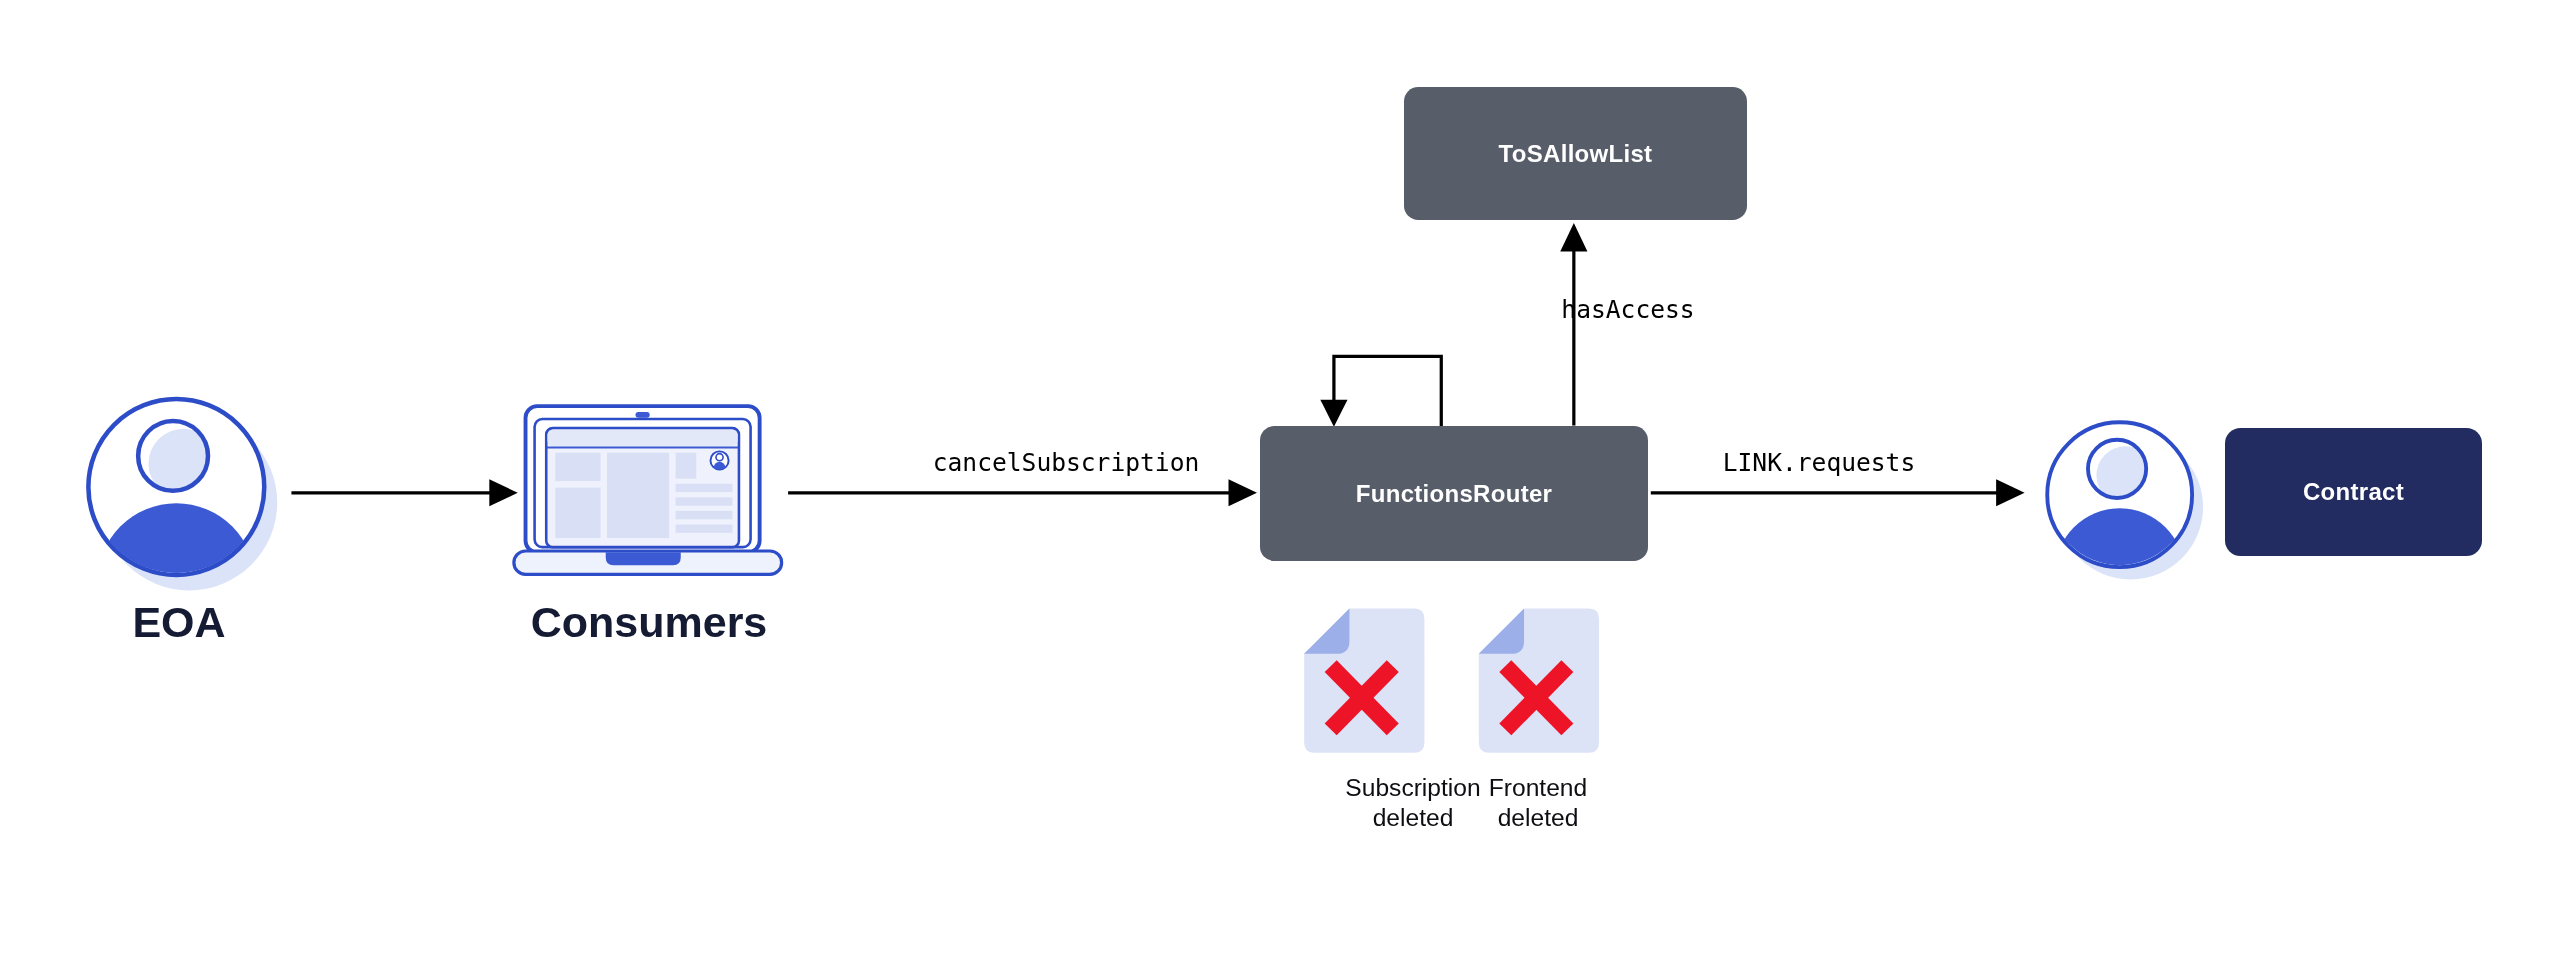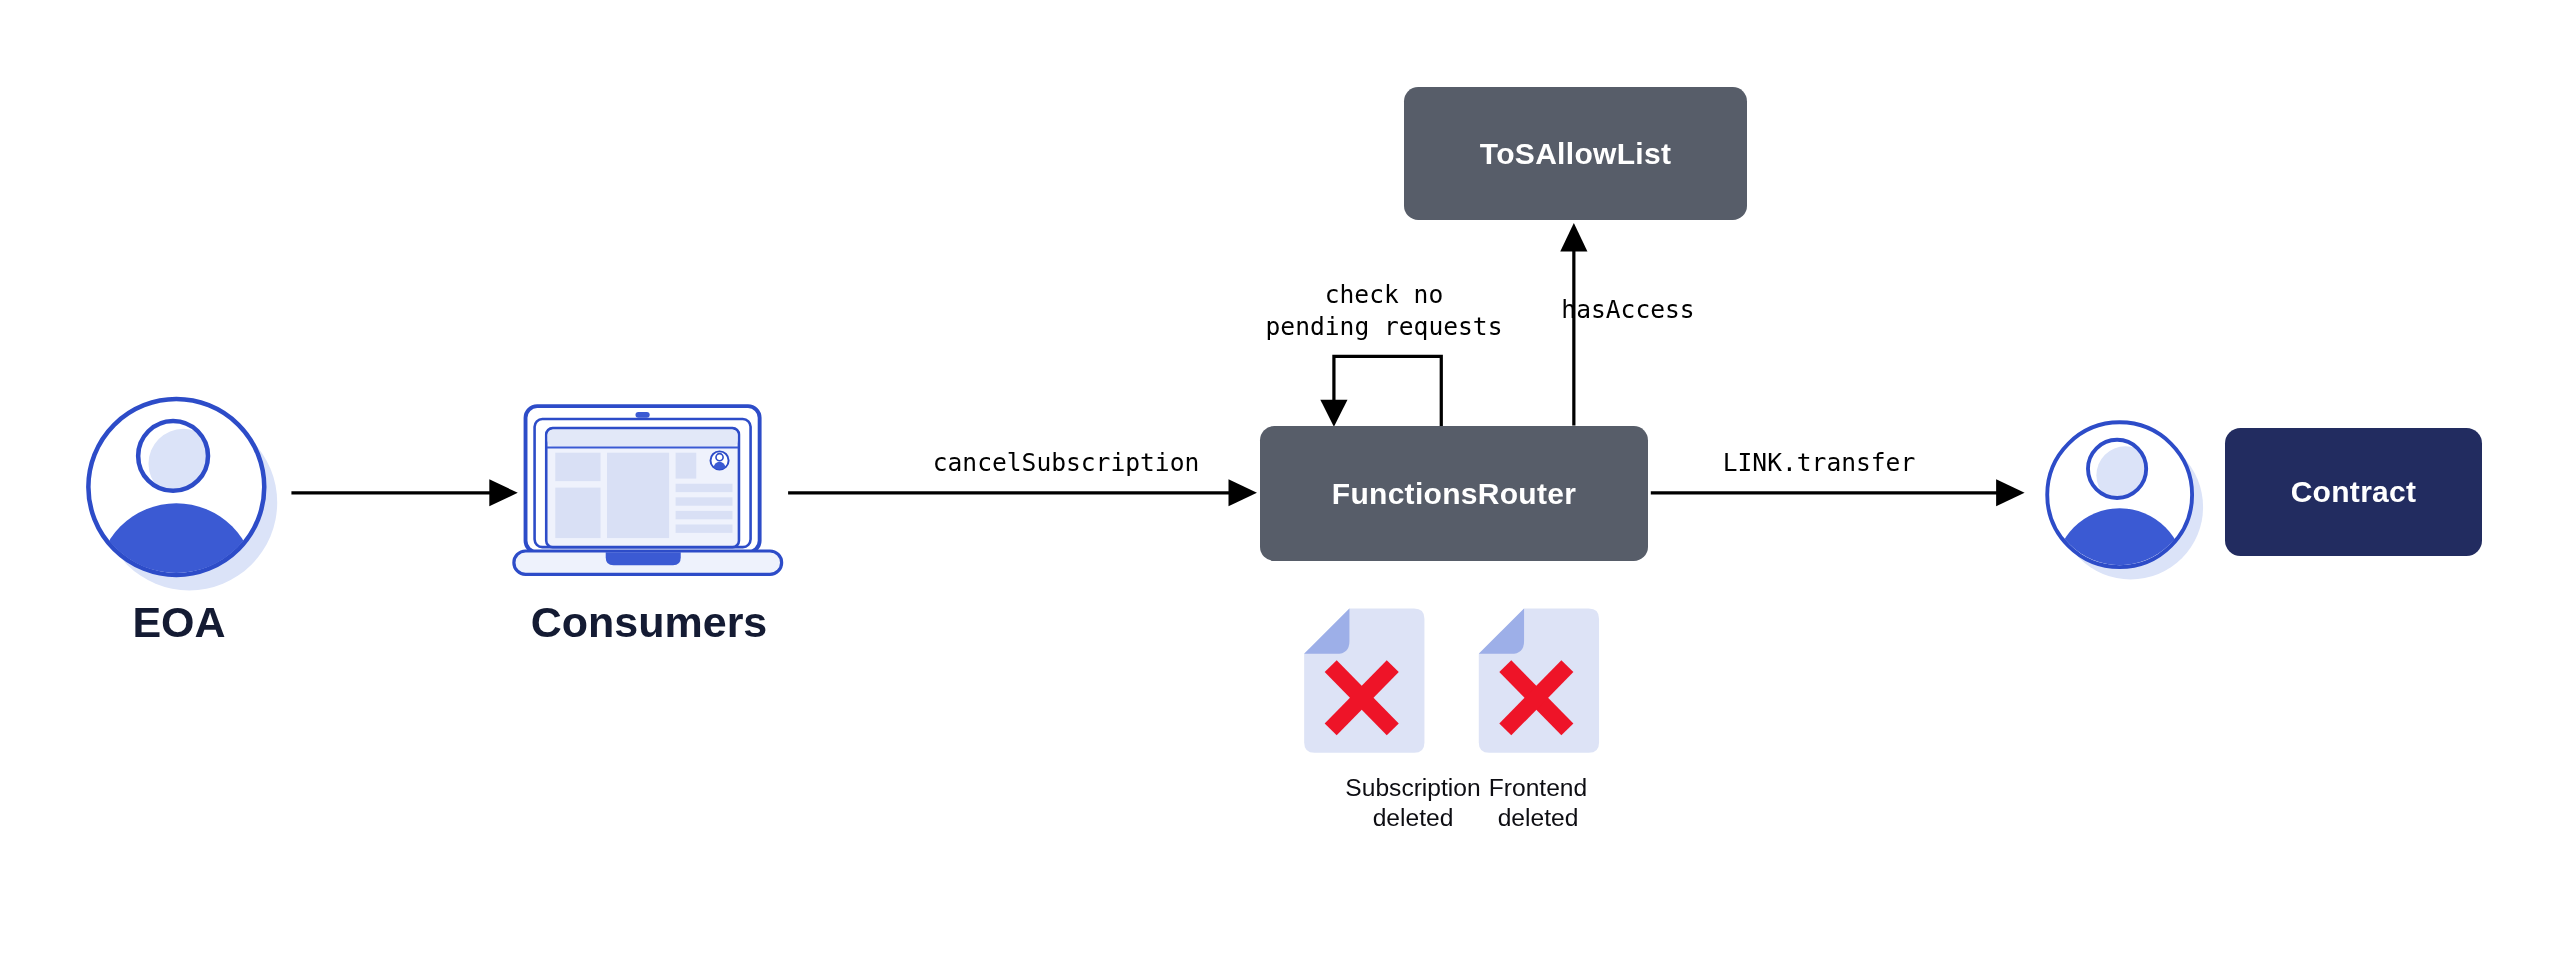--- a/index.html
+++ b/index.html
@@ -24,21 +24,21 @@
   .center-anchor { transform: translate(-50%, -50%); }
 
   
   .node-box {
     position: absolute;
     display: flex;
     align-items: center;
     justify-content: center;
     color: #ffffff;
     font-weight: 700;
-    font-size: 30px;
+    font-size: 24px;
     letter-spacing: 0.3px;
   }
   .box-slate { background: #575d69; border-radius: 14.2px; }
   .box-navy  { background: #222c60; border-radius: 15.5px; }
 
   #functions-router-box { left: 1260px; top: 426px; width: 388px; height: 135px; }
   #tos-allow-list-box   { left: 1404px; top: 87px; width: 343px; height: 133px; }
   #contract-box         { left: 2225px; top: 428px; width: 257px; height: 128px; }
 
   
@@ -203,28 +203,24 @@
   <div id="functions-router-box" class="node-box box-slate">
     <span>FunctionsRouter</span>
   </div>
 
   <div id="eoa-label" class="icon-label center-anchor">EOA</div>
 
   <div id="frontend-label" class="icon-label center-anchor">Consumers</div>
 
   <div id="cancel-subscription-label" class="code-label center-anchor">cancelSubscription</div>
 
-  <div id="link-transfer-label" class="code-label center-anchor">LINK.transfer</div>
+  <div id="link-transfer-label" class="code-label center-anchor">LINK.requests</div>
 
   <div id="has-access-label" class="code-label center-anchor">hasAccess</div>
 
-  <div id="check-pending-label" class="code-label center-anchor">
-    <div>check no</div>
-    <div>pending requests</div>
-  </div>
 
 
   <div id="doc1-caption" class="caption caption-small center-anchor">
     <div>Subscription</div>
     <div>deleted</div>
   </div>
 
   <div id="doc2-caption" class="caption caption-small center-anchor">
     <div>Frontend</div>
     <div>deleted</div>

